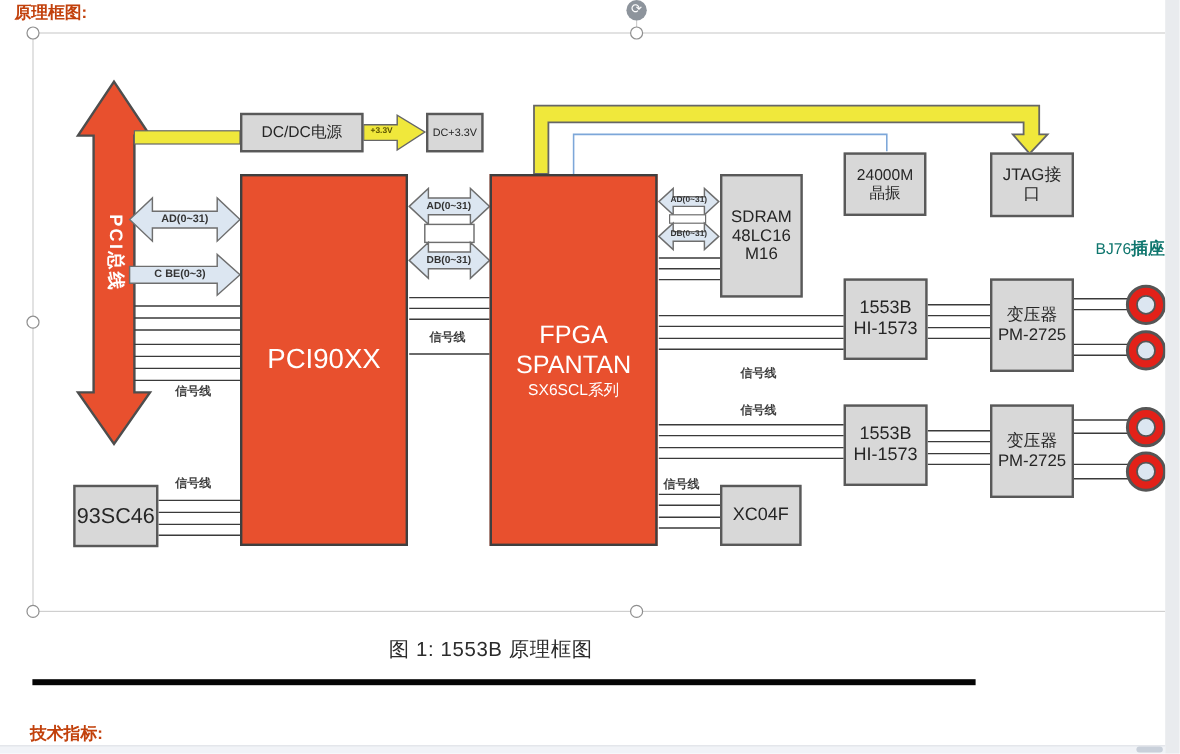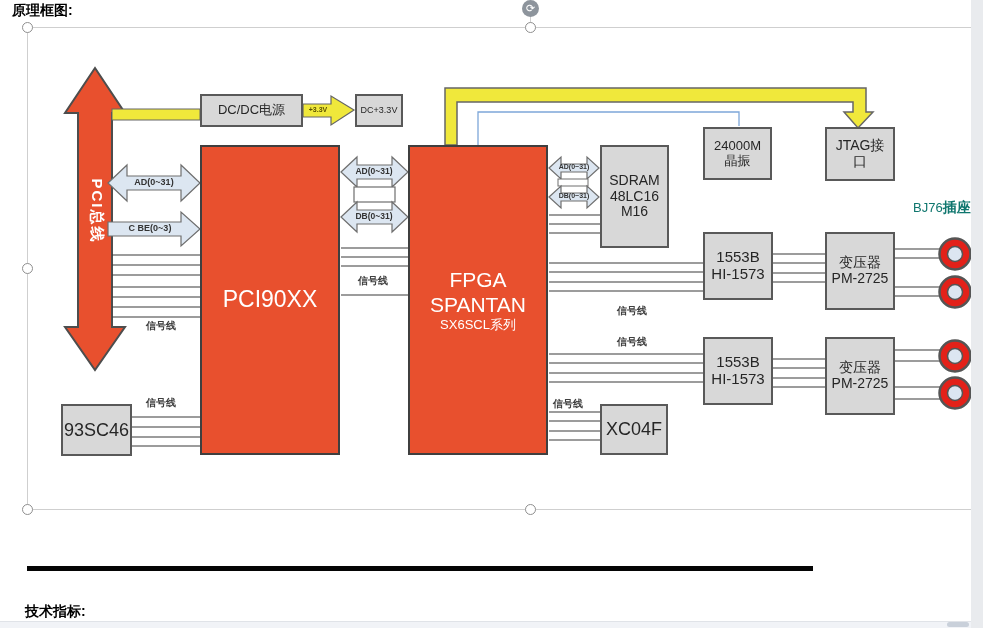--- a/index.html
+++ b/index.html
@@ -3,21 +3,21 @@
 <meta charset="utf-8">
 <style>
   html,body{margin:0;padding:0;background:#fff;}
   body{width:983px;height:628px;overflow:hidden;font-family:"Liberation Sans","DejaVu Sans",sans-serif;}
   #stage{position:relative;width:983px;height:628px;background:#ffffff;}
   #wires{position:absolute;left:0;top:0;z-index:2;}
   .gbox{position:absolute;z-index:3;background:#d8d8d8;border:2px solid #595959;display:flex;flex-direction:column;align-items:center;justify-content:center;text-align:center;color:#262626;line-height:1.12;box-sizing:border-box;}
   .obox{position:absolute;z-index:3;background:#e8502e;border:2px solid #3f3f3f;display:flex;flex-direction:column;align-items:center;justify-content:center;text-align:center;color:#ffffff;line-height:1.2;box-sizing:border-box;}
   .lbl{position:absolute;z-index:4;color:#3f3f3f;font-size:10px;font-weight:600;white-space:nowrap;}
   .albl{position:absolute;z-index:4;color:#333;font-size:9px;font-weight:600;text-align:center;white-space:nowrap;}
-  .heading{position:absolute;z-index:6;font-size:14px;font-weight:700;color:#000000;white-space:nowrap;}
+  .heading{position:absolute;z-index:6;font-size:14px;font-weight:700;color:#c2410c;white-space:nowrap;}
   .selline{position:absolute;z-index:5;background:#cfcfcf;}
   .handle{position:absolute;z-index:6;width:11px;height:11px;border-radius:50%;background:#fff;border:1.5px solid #8f8f8f;box-sizing:border-box;}
   .rotate{position:absolute;z-index:6;width:17px;height:17px;border-radius:50%;background:#8d949c;color:#fff;display:flex;align-items:center;justify-content:center;font-size:11px;line-height:1;}
   .caption{position:absolute;z-index:6;font-size:17px;color:#2b2b2b;letter-spacing:.5px;white-space:nowrap;}
   .rule{position:absolute;z-index:6;background:#050505;}
   .vstrip{position:absolute;z-index:9;left:971px;top:0;width:12px;height:628px;background:#e9ebee;}
   .hbar{position:absolute;z-index:9;left:0;top:621px;width:971px;height:7px;background:#f1f3f7;border-top:1px solid #e0e3e8;box-sizing:border-box;}
   .hthumb{position:absolute;z-index:10;left:947px;top:622px;width:22px;height:5px;border-radius:2.5px;background:#c9d0da;}
   .pcibus-label{position:absolute;z-index:4;left:55px;top:200px;width:80px;height:22px;transform:rotate(90deg);color:#fff;font-size:15px;font-weight:600;letter-spacing:2px;text-align:center;}
   .bj{position:absolute;z-index:4;left:913px;top:199px;font-size:13px;color:#0f766e;white-space:nowrap;}
@@ -125,21 +125,21 @@
     <span>1553B</span>
     <span>HI-1573</span>
   </div>
   <div class="gbox" style="left:825px;top:337px;width:70px;height:78px;font-size:14px;">
     <span>变压器</span>
     <span>PM-2725</span>
   </div>
   <div class="gbox" style="left:61px;top:404px;width:71px;height:52px;font-size:18px;">
     <span>93SC46</span>
   </div>
-  <div class="gbox" style="left:600px;top:404px;width:68px;height:51px;font-size:18px;">
+  <div class="gbox" style="left:600px;top:404px;width:68px;height:51px;font-size:15px;">
     <span>XC04F</span>
   </div>
 
   <div class="albl" style="left:128px;top:177px;width:52px;">AD(0~31)</div>
   <div class="albl" style="left:118px;top:223px;width:64px;">C BE(0~3)</div>
   <div class="albl" style="left:348px;top:166px;width:52px;font-size:8.5px;">AD(0~31)</div>
   <div class="albl" style="left:348px;top:211px;width:52px;font-size:8.5px;">DB(0~31)</div>
   <div class="albl" style="left:550px;top:163px;width:48px;font-size:7px;">AD(0~31)</div>
   <div class="albl" style="left:550px;top:192px;width:48px;font-size:7px;">DB(0~31)</div>
   <div class="albl" style="left:305px;top:106px;width:26px;font-size:7px;color:#5a5200;">+3.3V</div>
@@ -159,19 +159,20 @@
   <div class="selline" style="left:530px;top:14px;width:1px;height:9px;"></div>
   <div class="rotate" style="left:522px;top:0px;">
       <span>⟳</span>
     </div>
   <div class="handle" style="left:22px;top:22px;"></div>
   <div class="handle" style="left:525px;top:22px;"></div>
   <div class="handle" style="left:22px;top:263px;"></div>
   <div class="handle" style="left:22px;top:504px;"></div>
   <div class="handle" style="left:525px;top:504px;"></div>
 
+  <div class="caption" style="left:324px;top:530px;">图 1: 1553B 原理框图</div>
   <div class="rule" style="left:27px;top:566px;width:786px;height:5px;"></div>
 
   <div class="vstrip"></div>
   <div class="hbar"></div>
   <div class="hthumb"></div>
 
 </div>
 
 </body></html>

